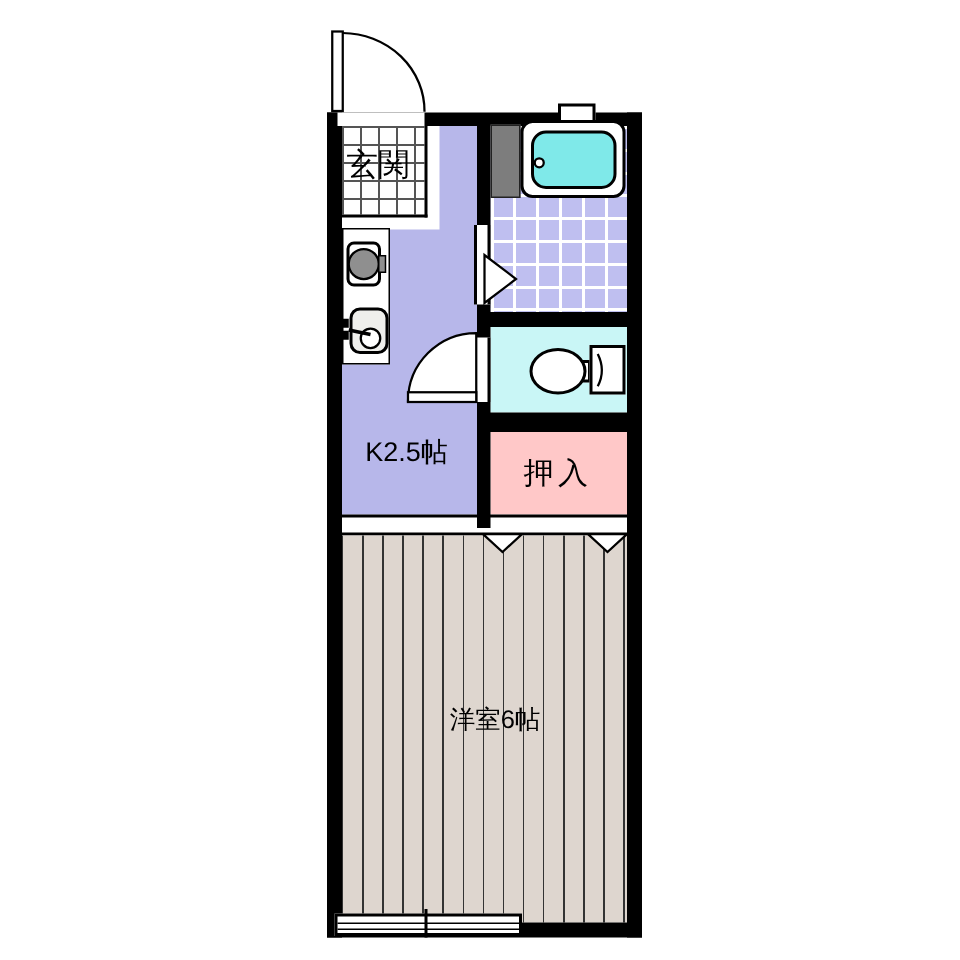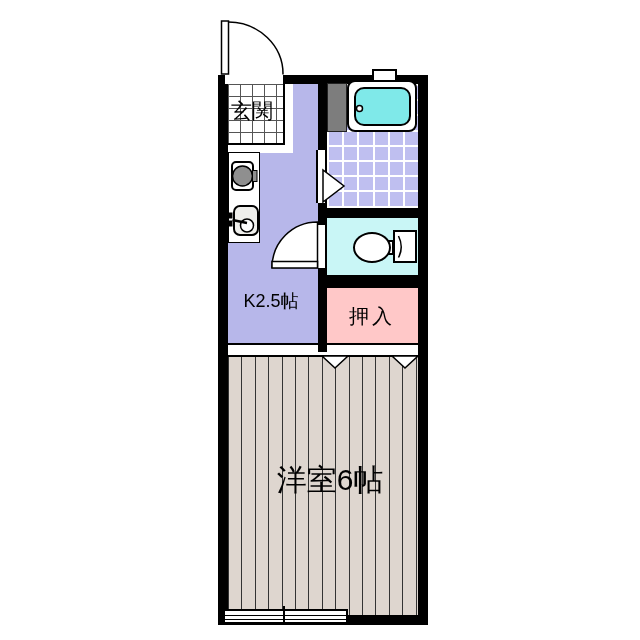--- a/index.html
+++ b/index.html
@@ -75,21 +75,21 @@
   .overlay{left:0;top:0;width:640px;height:640px;pointer-events:none;}
   .overlay svg{display:block;}
   
   .lbl{
     transform:translate(-50%,-50%);
     color:var(--c-text,#000);white-space:nowrap;line-height:1;
   }
   .lbl-genkan{left:252px;top:110px;font-size:21px;}
   .lbl-kitchen{left:271px;top:301px;font-size:18px;}
   .lbl-closet{left:372px;top:316px;font-size:20px;letter-spacing:3px;text-align:center;}
-  .lbl-western{left:330px;top:480px;font-size:30px;}
+  .lbl-western{left:330px;top:480px;font-size:17px;}
 </style>
 </head>
 <body>
 
 <div id="stage">
 
   <div class="genkan-base"></div>
   <div class="genkan-tiles"></div>
   <div class="kitchen-a"></div>
   <div class="kitchen-b"></div>

